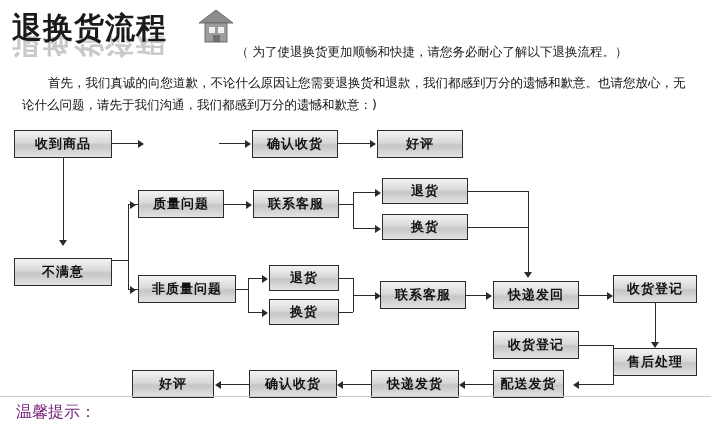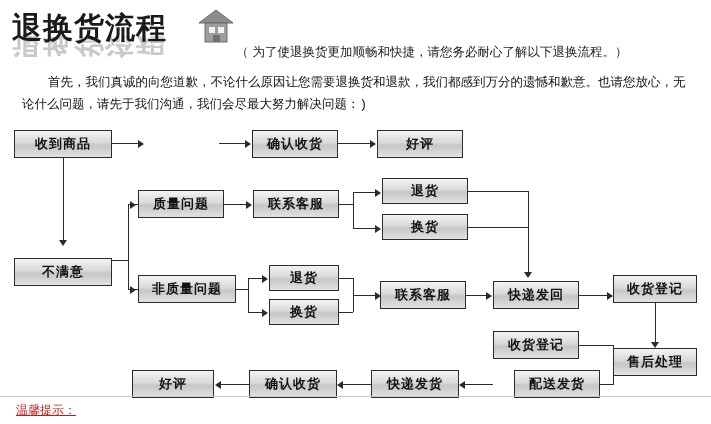--- a/index.html
+++ b/index.html
@@ -36,21 +36,20 @@
     position:absolute;left:236px;top:44px;
     font-size:12.5px;color:#1a1a1a;
     white-space:nowrap;
   }
 
   
   .intro{
     position:absolute;left:22px;top:72px;width:672px;
     font-size:12.5px;color:#111;line-height:22px;
     text-indent:26px;
-    font-family:Liberation Mono, monospace;
   }
   .intro .l2{display:block;text-indent:0;}
 
   
   .box{
     position:absolute;
     box-sizing:border-box;
     border:1px solid #2b2b2b;
     background:linear-gradient(to bottom,#f3f3f3 0%,#d9d9d9 45%,#c6c6c6 55%,#e2e2e2 100%);
     color:#111;
@@ -68,21 +67,21 @@
     position:absolute;width:0;height:0;
     border-style:solid;
   }
   .arw-r{border-width:4px 0 4px 6px;border-color:transparent transparent transparent #2b2b2b;}
   .arw-d{border-width:6px 4px 0 4px;border-color:#2b2b2b transparent transparent transparent;}
   .arw-l{border-width:4px 6px 4px 0;border-color:transparent #2b2b2b transparent transparent;}
 
   
   .footer-note{
     position:absolute;left:16px;top:402px;
-    font-size:12px;color:#b91c1c;text-decoration:underline;
+    font-size:16px;color:#701a75;
   }
   .rule{
     position:absolute;left:0;top:396px;width:711px;height:1px;background:#c9c9c9;
   }
 </style>
 </head>
 <body>
 
 <div id="root">
 
@@ -96,21 +95,21 @@
       <rect x="13" y="21" width="6" height="6" fill="#f2f2f2"></rect>
       <rect x="22" y="21" width="6" height="6" fill="#f2f2f2"></rect>
       <rect x="17" y="29" width="7" height="7" fill="#6f6f6f"></rect>
     </svg>
   </span>
 
   <div class="header-note">（ 为了使退换货更加顺畅和快捷，请您务必耐心了解以下退换流程。）</div>
 
   <div class="intro">
     <span>首先，我们真诚的向您道歉，不论什么原因让您需要退换货和退款，我们都感到万分的遗憾和歉意。也请您放心，无</span>
-    <span class="l2">论什么问题，请先于我们沟通，我们会尽最大努力解决问题：)</span>
+    <span class="l2">论什么问题，请先于我们沟通，我们都感到万分的遗憾和歉意：)</span>
   </div>
 
   <div class="box" style="left:14px;top:130px;width:98px;height:28px;">收到商品</div>
   <div class="ln lh" style="left:112px;top:143px;width:26px;"></div>
   <div class="arw arw-r" style="left:138px;top:140px;"></div>
 
   <div class="ln lh" style="left:219px;top:143px;width:26px;"></div>
   <div class="arw arw-r" style="left:245px;top:140px;"></div>
 
   <div class="box" style="left:252px;top:130px;width:86px;height:28px;">确认收货</div>
@@ -186,21 +185,21 @@
 
   <div class="ln lh" style="left:579px;top:345px;width:34px;"></div>
   <div class="ln lv" style="left:613px;top:345px;height:5px;"></div>
   <div class="arw arw-l" style="left:573px;top:342px;"></div>
   <div class="box" style="left:493px;top:331px;width:86px;height:28px;">收货登记</div>
 
   <div class="ln lh" style="left:579px;top:384px;width:34px;"></div>
   <div class="ln lv" style="left:613px;top:376px;height:9px;"></div>
   <div class="arw arw-l" style="left:573px;top:381px;"></div>
 
-  <div class="box" style="left:514px;top:370px;width:86px;height:28px;text-align:center;">配送发货</div>
+  <div class="box" style="left:493px;top:370px;width:71px;height:28px;text-align:center;">配送发货</div>
   <div class="ln lh" style="left:465px;top:384px;width:28px;"></div>
   <div class="arw arw-l" style="left:459px;top:381px;"></div>
 
   <div class="box" style="left:371px;top:370px;width:88px;height:28px;">快递发货</div>
   <div class="ln lh" style="left:343px;top:384px;width:28px;"></div>
   <div class="arw arw-l" style="left:337px;top:381px;"></div>
 
   <div class="box" style="left:249px;top:370px;width:88px;height:28px;">确认收货</div>
   <div class="ln lh" style="left:221px;top:384px;width:28px;"></div>
   <div class="arw arw-l" style="left:215px;top:381px;"></div>

